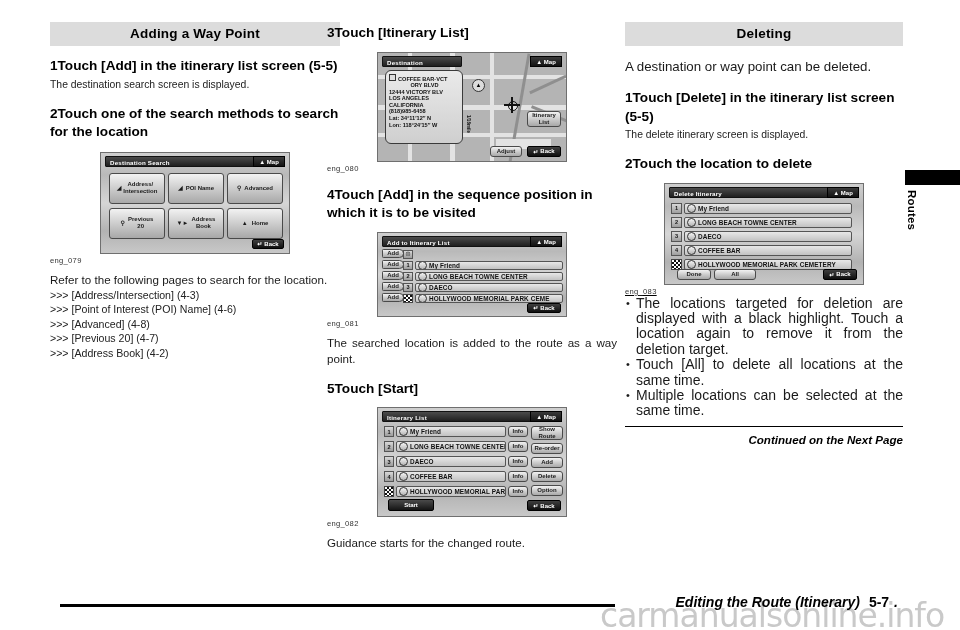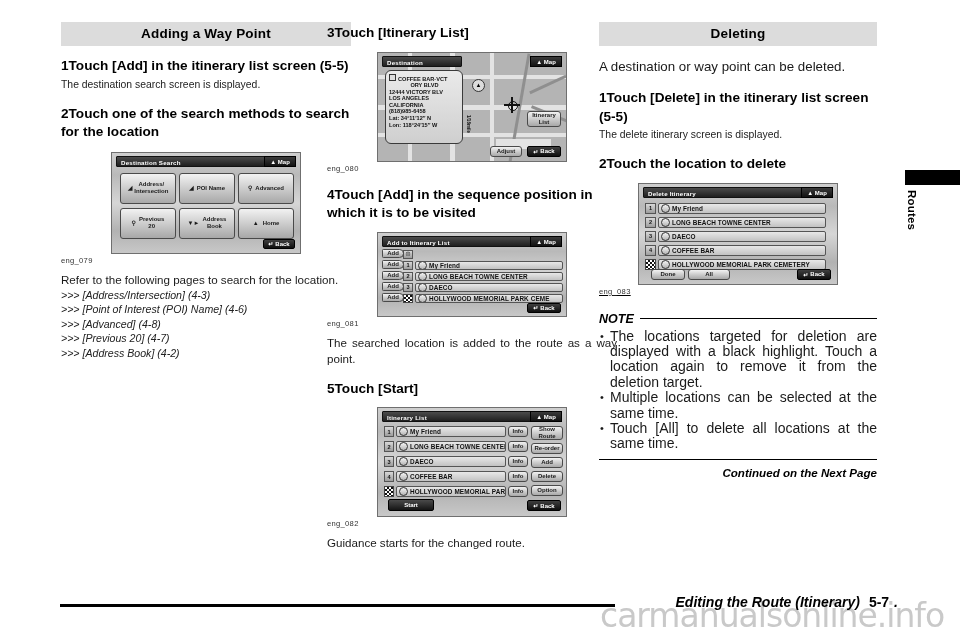--- a/index.html
+++ b/index.html
@@ -5,23 +5,23 @@
   html,body{margin:0;padding:0;}
   body{
     width:960px;height:630px;background:#ffffff;
     font-family:"Liberation Sans", sans-serif;
     color:#000;overflow:hidden;position:relative;
   }
   .page{position:absolute;inset:0;}
 
   
   .col{position:absolute;top:22px;width:290px;}
-  .col1{left:61px;}
+  .col1{left:50px;}
   .col2{left:327px;}
-  .col3{left:599px;width:278px;}
+  .col3{left:625px;width:278px;}
 
   
   .sec-head{
     background:#dcdcdc;height:24px;line-height:24px;
     text-align:center;font-weight:bold;font-size:13.5px;
     letter-spacing:.2px;margin-bottom:11px;
   }
 
   
   .intro{
@@ -32,21 +32,21 @@
   .small{
     font-size:10.4px;line-height:14px;color:#222;margin:2px 0 0 0;
   }
   .body-txt{
     font-size:11.6px;line-height:16px;color:#1a1a1a;margin:7px 0 0 0;
     text-align:justify;text-align-last:left;
   }
   .step-wrap{font-weight:bold;font-size:13.6px;line-height:18.5px;margin:0 0 2px 0;}
 
   
-  .xref{font-size:10.6px;line-height:14.6px;font-style:italic;color:#222;}
+  .xref{font-size:10.6px;line-height:14.6px;color:#222;}
 
   
   .fig{margin:10px 0 0 0;}
   .fig-cap{
     font-size:7.6px;color:#333;margin-top:2px;
     letter-spacing:.3px;
   }
   .shot{
     position:relative;
     background:linear-gradient(180deg,#cfcfcf 0%,#b9b9b9 22%,#d6d6d6 50%,#b2b2b2 78%,#c8c8c8 100%);
@@ -521,28 +521,24 @@
             <span>All</span>
           </div>
         <div class="darkbtn" style="position:absolute;right:6px;bottom:4px;width:34px;height:11px;">
           <span style="margin-right:2px;">↵</span>
           <span>Back</span>
         </div>
       </div>
       <div class="fig-cap">eng_083</div>
     </div>
 
-    <div class="note-head">
-      <span>NOTE</span>
-      <span class="rule"></span>
-    </div>
     <ul class="note-list">
       <li>The locations targeted for deletion are displayed with a black highlight. Touch a location again to remove it from the deletion target.</li>
+      <li>Touch [All] to delete all locations at the same time.</li>
       <li>Multiple locations can be selected at the same time.</li>
-      <li>Touch [All] to delete all locations at the same time.</li>
     </ul>
     <div class="note-bottom-rule"></div>
     <div class="cont">Continued on the Next Page</div>
   </div>
 
   <div class="tab-mark"></div>
   <div class="tab-label">Routes</div>
 
   <div class="foot-rule"></div>
   <div class="watermark">carmanualsonline.info</div>

